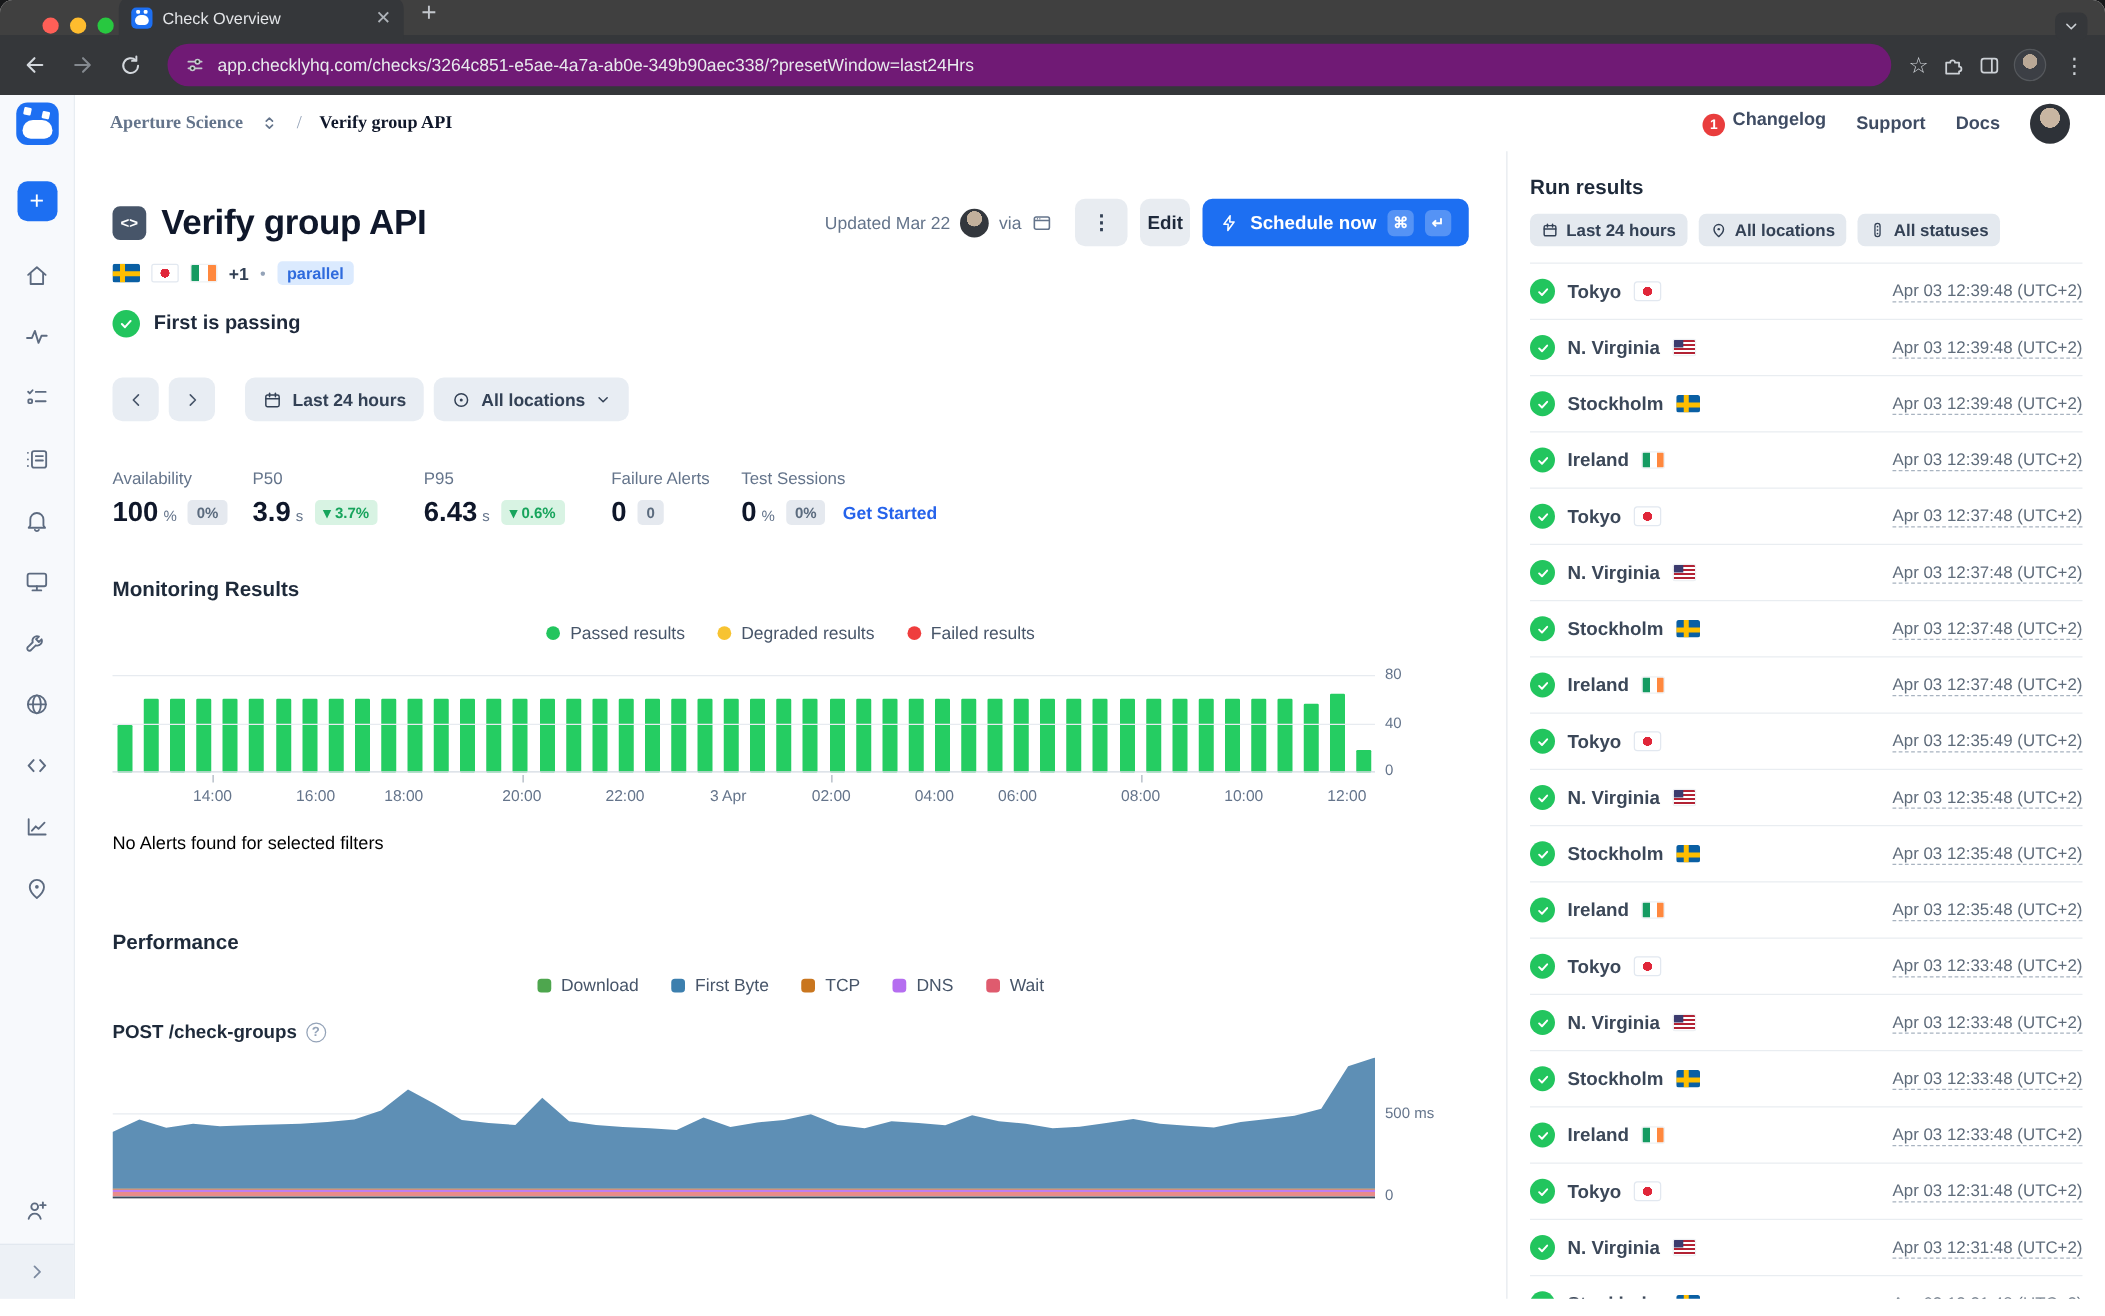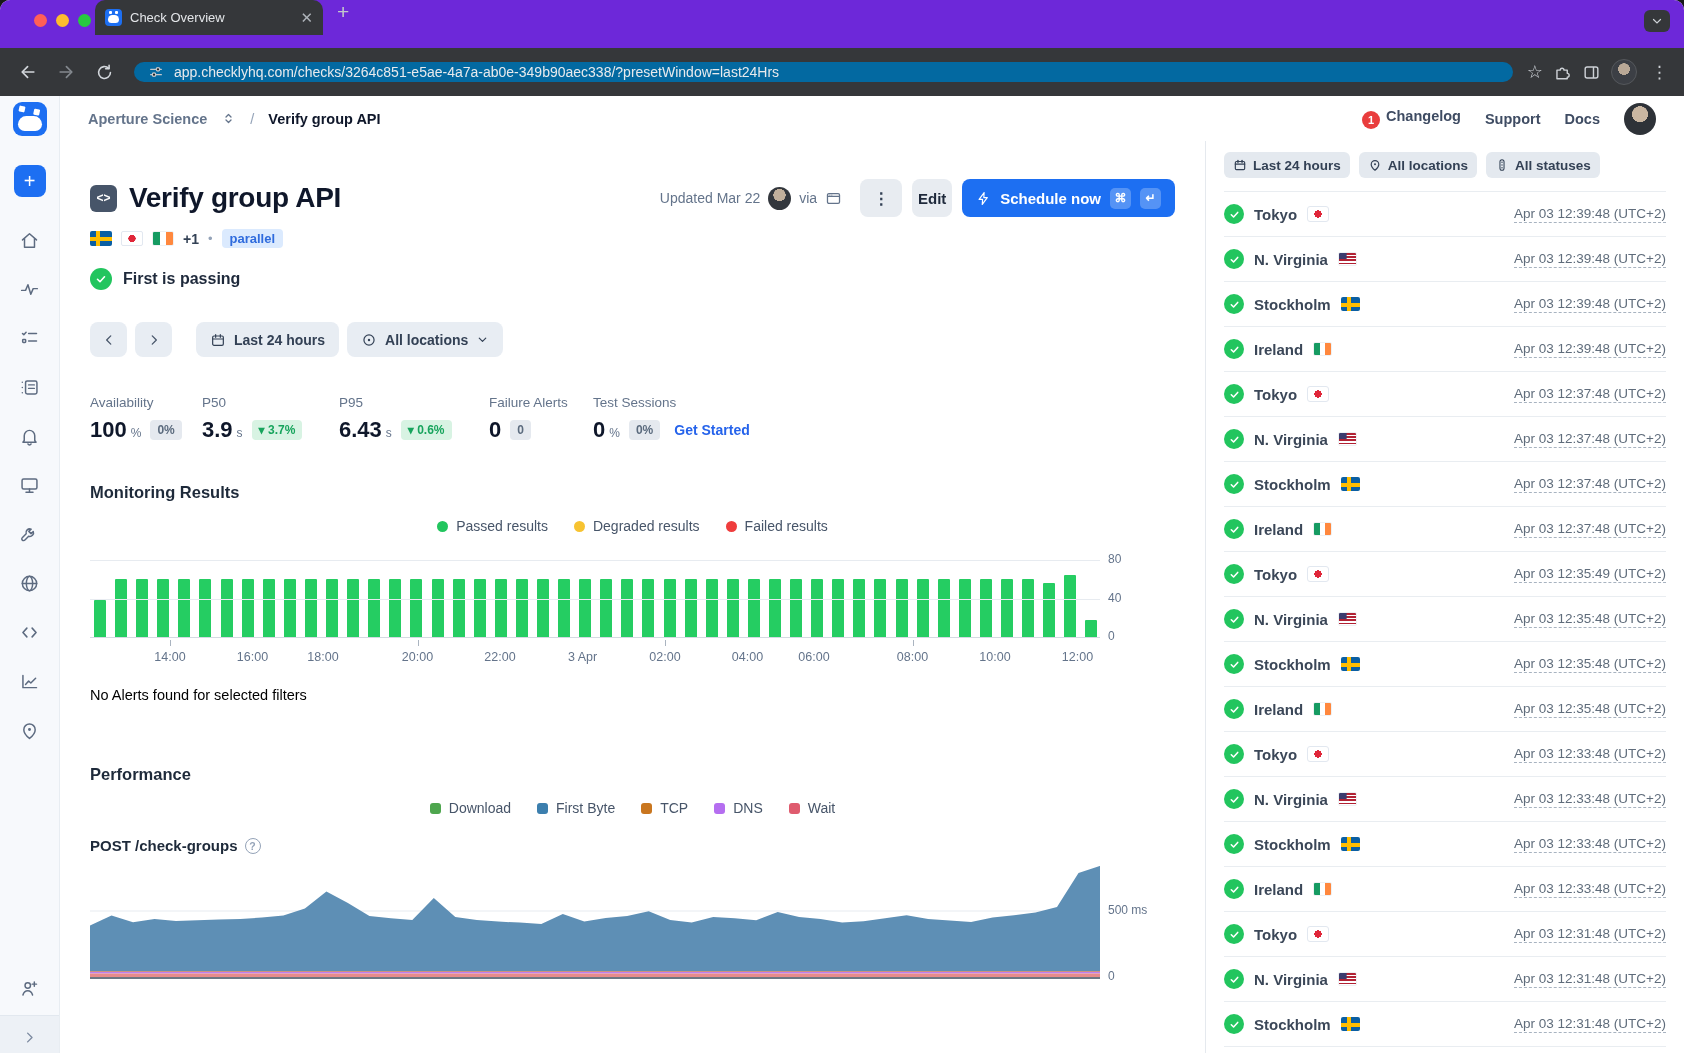--- a/index.html
+++ b/index.html
@@ -1,56 +1,56 @@
 <!DOCTYPE html>
 <html><head>
 <meta charset="utf-8">
 <style>
   * { margin:0; padding:0; box-sizing:border-box; }
   html,body { width:1684px; height:1053px; overflow:hidden; background:#17181a; }
   body { font-family:"Liberation Sans", sans-serif; }
   .screen { position:relative; width:1684px; height:1053px; border-radius:10px 10px 0 0; overflow:hidden; background:#fff; }
 
   
-  .tabstrip { height:48px; background:#6d28d9; display:flex; align-items:flex-start; position:relative; }
+  .tabstrip { height:28px; background:#404040; display:flex; align-items:center; position:relative; }
   .traffic { display:flex; gap:9px; position:absolute; left:34px; top:14px; }
   .tl { width:13px; height:13px; border-radius:50%; }
   .tl.r{background:#ff5f57}.tl.y{background:#febc2e}.tl.g{background:#28c840}
   .tab { margin-left:95px; width:228px; height:35px; background:#35373a; border-radius:10px 10px 0 0; display:flex; align-items:center; padding:0 10px; gap:8px; }
   .favicon { width:17px; height:17px; border-radius:4px; background:#1d6ff2; position:relative; flex:none;}
   .favicon:after{content:"";position:absolute;left:3px;right:3px;bottom:3px;height:8px;background:#fff;border-radius:5px 5px 4px 4px;}
   .favicon:before{content:"";position:absolute;left:4px;top:2px;width:3px;height:3px;background:#fff;border-radius:1px;box-shadow:6px 0 0 #fff;}
   .tab-title { color:#e3e5e8; font-size:13px; flex:1; white-space:nowrap; overflow:hidden; }
   .tab-close { color:#aeb3b9; font-size:15px; line-height:1; cursor:default; }
   .newtab { color:#c3c7cc; font-size:21px; margin:0 0 7px 14px; }
   .tabsearch { position:absolute; right:14px; top:10px; width:26px; height:22px; border-radius:6px; background:#35373a; color:#cdd1d6; display:flex; align-items:center; justify-content:center; }
   .toolbar { height:48px; background:#35373a; display:flex; align-items:center; padding:0 12px; gap:6px; }
   .navbtn { width:32px; height:32px; display:flex; align-items:center; justify-content:center; color:#d3d7dc; }
   .navbtn.dim { color:#84898f; }
-  .urlbar { flex:1; height:20px; background:#0369a1; border-radius:17px; display:flex; align-items:center; padding:0 14px; gap:10px; margin:0 8px; }
+  .urlbar { flex:1; height:34px; background:#701a75; border-radius:17px; display:flex; align-items:center; padding:0 14px; gap:10px; margin:0 8px; }
   .urltext { color:#e8eaed; font-size:14px; white-space:nowrap; overflow:hidden; }
   .chromeicons { display:flex; align-items:center; gap:10px; color:#cdd1d6; }
   .avatar-sm { width:26px; height:26px; border-radius:50%; background:radial-gradient(circle at 50% 38%, #b9a896 0 30%, #3c3f45 31% 100%); border:1px solid #55585c; }
 
   
   .app { display:flex; height:963px; background:#fff; }
   .sidebar { width:60px; background:#f7f9fc; border-right:1px solid #e8edf2; display:flex; flex-direction:column; align-items:center; flex:none; }
   .logo { width:34px; height:34px; border-radius:9px; background:#1d6ff2; margin-top:6px; position:relative; }
   .logo:after{content:"";position:absolute;left:5px;right:5px;bottom:5px;height:15px;background:#fff;border-radius:10px 10px 8px 8px;}
   .logo:before{content:"";position:absolute;left:6px;top:4px;width:6px;height:6px;background:#fff;border-radius:1px;transform:rotate(12deg);box-shadow:15px 0 0 #fff;}
   .createbtn { width:32px; height:32px; border-radius:8px; background:#1d6ff2; color:#fff; font-size:20px; display:flex; align-items:center; justify-content:center; margin-top:29px; }
   .snav { display:flex; flex-direction:column; gap:27px; margin-top:32px; color:#5d6b80; }
   .sic { width:22px; height:22px; display:flex; align-items:center; justify-content:center; }
   .sspacer { flex:1; }
   .invite { color:#5d6b80; margin-bottom:16px; }
   .sfooter { width:100%; height:44px; background:#edf1f6; border-top:1px solid #e2e8ef; display:flex; align-items:center; justify-content:center; color:#7c8aa0; }
 
   .content { flex:1; display:flex; flex-direction:column; min-width:0; }
   .appheader { height:45px; display:flex; align-items:center; justify-content:space-between; padding:0 28px; flex:none; }
-  .crumb { display:flex; align-items:center; gap:14px; font-size:14.5px; }
+  .crumb { display:flex; align-items:center; gap:14px; font-size:14.5px;font-family:Liberation Serif, serif; }
   .crumb .org { color:#64748b; font-weight:600; }
   .crumb .sep { color:#94a3b8; }
   .crumb .page { color:#0f172a; font-weight:700; }
   .updown { color:#64748b; }
   .hnav { display:flex; align-items:center; gap:24px; font-size:14.5px; color:#3f4c63; font-weight:600; }
   .redbadge { width:18px; height:18px; border-radius:50%; background:#e93d3d; color:#fff; font-size:11px; font-weight:700; display:inline-flex; align-items:center; justify-content:center; margin-right:6px; vertical-align:-3px; }
   .avatar-lg { width:32px; height:32px; border-radius:50%; background:radial-gradient(circle at 50% 35%, #c9b6a2 0 30%, #2e3238 31% 100%); }
 
   .bodyrow { flex:1; display:flex; min-height:0; }
   .main { flex:1; padding:0 30px; min-width:0; }
@@ -573,20 +573,21 @@
                 <path d="M0,107.568 L0.0,105.852 L21.5,105.852 L43.0,105.852 L64.5,105.852 L86.0,105.852 L107.4,105.852 L128.9,105.852 L150.4,105.852 L171.9,105.852 L193.4,105.852 L214.9,105.852 L236.4,105.852 L257.9,105.852 L279.4,105.852 L300.9,105.852 L322.3,105.852 L343.8,105.852 L365.3,105.852 L386.8,105.852 L408.3,105.852 L429.8,105.852 L451.3,105.852 L472.8,105.852 L494.3,105.852 L515.7,105.852 L537.2,105.852 L558.7,105.852 L580.2,105.852 L601.7,105.852 L623.2,105.852 L644.7,105.852 L666.2,105.852 L687.7,105.852 L709.1,105.852 L730.6,105.852 L752.1,105.852 L773.6,105.852 L795.1,105.852 L816.6,105.852 L838.1,105.852 L859.6,105.852 L881.1,105.852 L902.6,105.852 L924.0,105.852 L945.5,105.852 L967.0,105.852 L988.5,105.852 L1010.0,105.852 L1010,107.568 Z" fill="#c07ef0"></path>
                 <path d="M0,111 L0.0,107.568 L21.5,107.568 L43.0,107.568 L64.5,107.568 L86.0,107.568 L107.4,107.568 L128.9,107.568 L150.4,107.568 L171.9,107.568 L193.4,107.568 L214.9,107.568 L236.4,107.568 L257.9,107.568 L279.4,107.568 L300.9,107.568 L322.3,107.568 L343.8,107.568 L365.3,107.568 L386.8,107.568 L408.3,107.568 L429.8,107.568 L451.3,107.568 L472.8,107.568 L494.3,107.568 L515.7,107.568 L537.2,107.568 L558.7,107.568 L580.2,107.568 L601.7,107.568 L623.2,107.568 L644.7,107.568 L666.2,107.568 L687.7,107.568 L709.1,107.568 L730.6,107.568 L752.1,107.568 L773.6,107.568 L795.1,107.568 L816.6,107.568 L838.1,107.568 L859.6,107.568 L881.1,107.568 L902.6,107.568 L924.0,107.568 L945.5,107.568 L967.0,107.568 L988.5,107.568 L1010.0,107.568 L1010,111 Z" fill="#e88b8b"></path>
                 <line x1="0" x2="1010" y1="112" y2="112" stroke="#3d4a5c" stroke-width="1.6"></line>
               </svg>
               <div class="perf-ylab" style="top: 37px;">500 ms</div>
               <div class="perf-ylab" style="top: 103px;">0</div>
             </div>
         </main>
 
         <aside class="runpanel">
+          <h2 class="h2 rr-title">Run results</h2>
           <div class="rr-chips">
             <span class="rchip">
               <svg width="14" height="14" viewBox="0 0 24 24" fill="none" stroke="currentColor" stroke-width="2" stroke-linecap="round">
                   <rect x="4" y="6" width="16" height="14" rx="2"></rect>
                   <line x1="4" y1="10.5" x2="20" y2="10.5"></line>
                   <line x1="8.5" y1="4" x2="8.5" y2="8"></line>
                   <line x1="15.5" y1="4" x2="15.5" y2="8"></line>
                 </svg>
               <span>Last 24 hours</span>
             </span>

